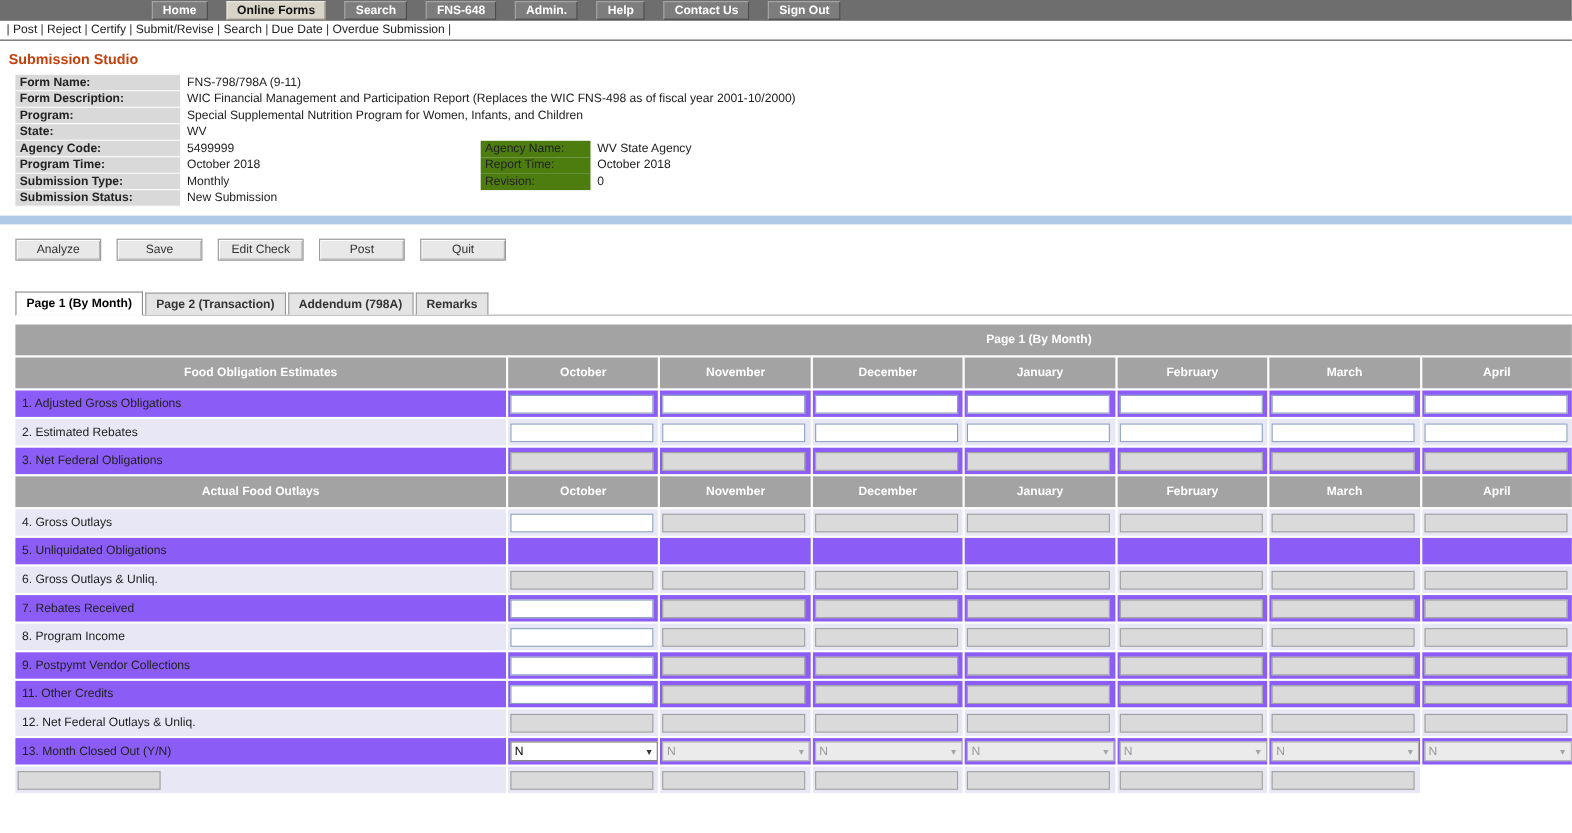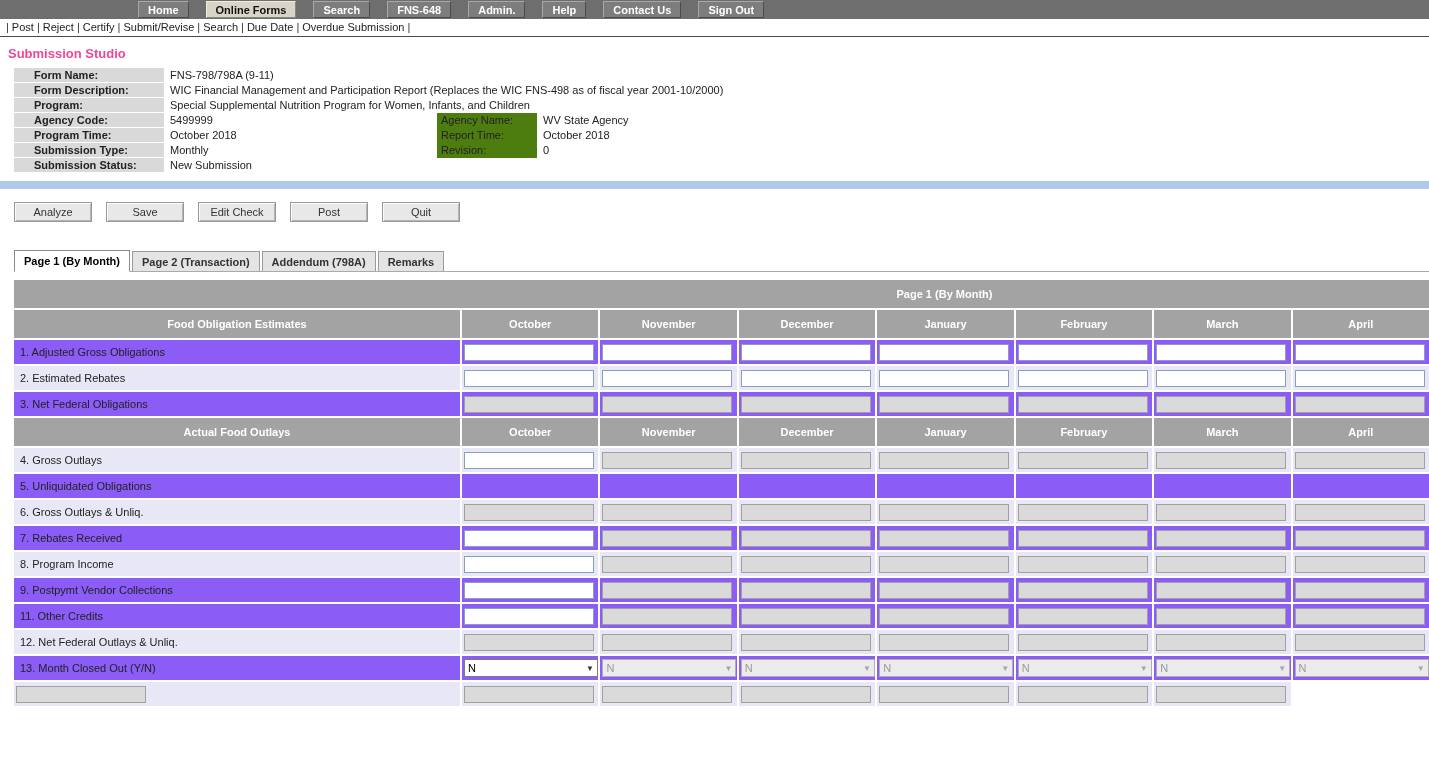--- a/index.html
+++ b/index.html
@@ -17,26 +17,26 @@
     border:1px solid; border-color:#a8a8a8 #4b4b4b #4b4b4b #a8a8a8; white-space:nowrap;
   }
   .navbtn.active { background:#d8d4c8; color:#111; border-color:#efece2 #8a8678 #8a8678 #efece2; }
 
   
   .menubar { height:18px; line-height:17px; padding-left:3px; border-bottom:1px solid #4a4a4a; background:#fff; white-space:nowrap; }
   .sep { margin:0 3px; color:#333; }
   .mitem { cursor:pointer; color:#222; }
 
   
-  .title { font-size:13px; font-weight:bold; color:#ec4899; margin:9px 0 7px 8px; }
+  .title { font-size:13px; font-weight:bold; color:#c2410c; margin:9px 0 7px 8px; }
 
   
   .forminfo { margin:0 8px 0 14px; }
   .inforow { display:grid; grid-template-columns:150px 273px 100px 1fr; }
-  .ilabel { background:#d9d9d9; font-weight:bold; padding:1px 20px; border-bottom:1px solid #fff; line-height:12px; }
+  .ilabel { background:#d9d9d9; font-weight:bold; padding:1px 4px; border-bottom:1px solid #fff; line-height:12px; }
   .ilabel2 { background:#4d7c0f; font-weight:normal; padding:1px 4px; line-height:12px; }
   .ivalue, .ivalue2 { background:#fff; padding:1px 6px; line-height:12px; white-space:nowrap; }
   .span3 { grid-column:2 / 5; }
 
   
   .bluebar { height:8px; background:#aecae6; margin-top:8px; }
 
   
   .toolbar { margin:13px 0 0 14px; display:flex; gap:14px; }
   .tbtn {
@@ -102,20 +102,24 @@
         <div class="ilabel">Form Name:</div>
         <div class="ivalue span3">FNS-798/798A (9-11)</div>
       </div>
       <div class="inforow">
         <div class="ilabel">Form Description:</div>
         <div class="ivalue span3">WIC Financial Management and Participation Report (Replaces the WIC FNS-498 as of fiscal year 2001-10/2000)</div>
       </div>
       <div class="inforow">
         <div class="ilabel">Program:</div>
         <div class="ivalue span3">Special Supplemental Nutrition Program for Women, Infants, and Children</div>
+      </div>
+      <div class="inforow">
+        <div class="ilabel">State:</div>
+        <div class="ivalue span3">WV</div>
       </div>
       <div class="inforow">
         <div class="ilabel">Agency Code:</div>
         <div class="ivalue">5499999</div>
         <div class="ilabel2">Agency Name:</div>
         <div class="ivalue2">WV State Agency</div>
       </div>
       <div class="inforow">
         <div class="ilabel">Program Time:</div>
         <div class="ivalue">October 2018</div>

